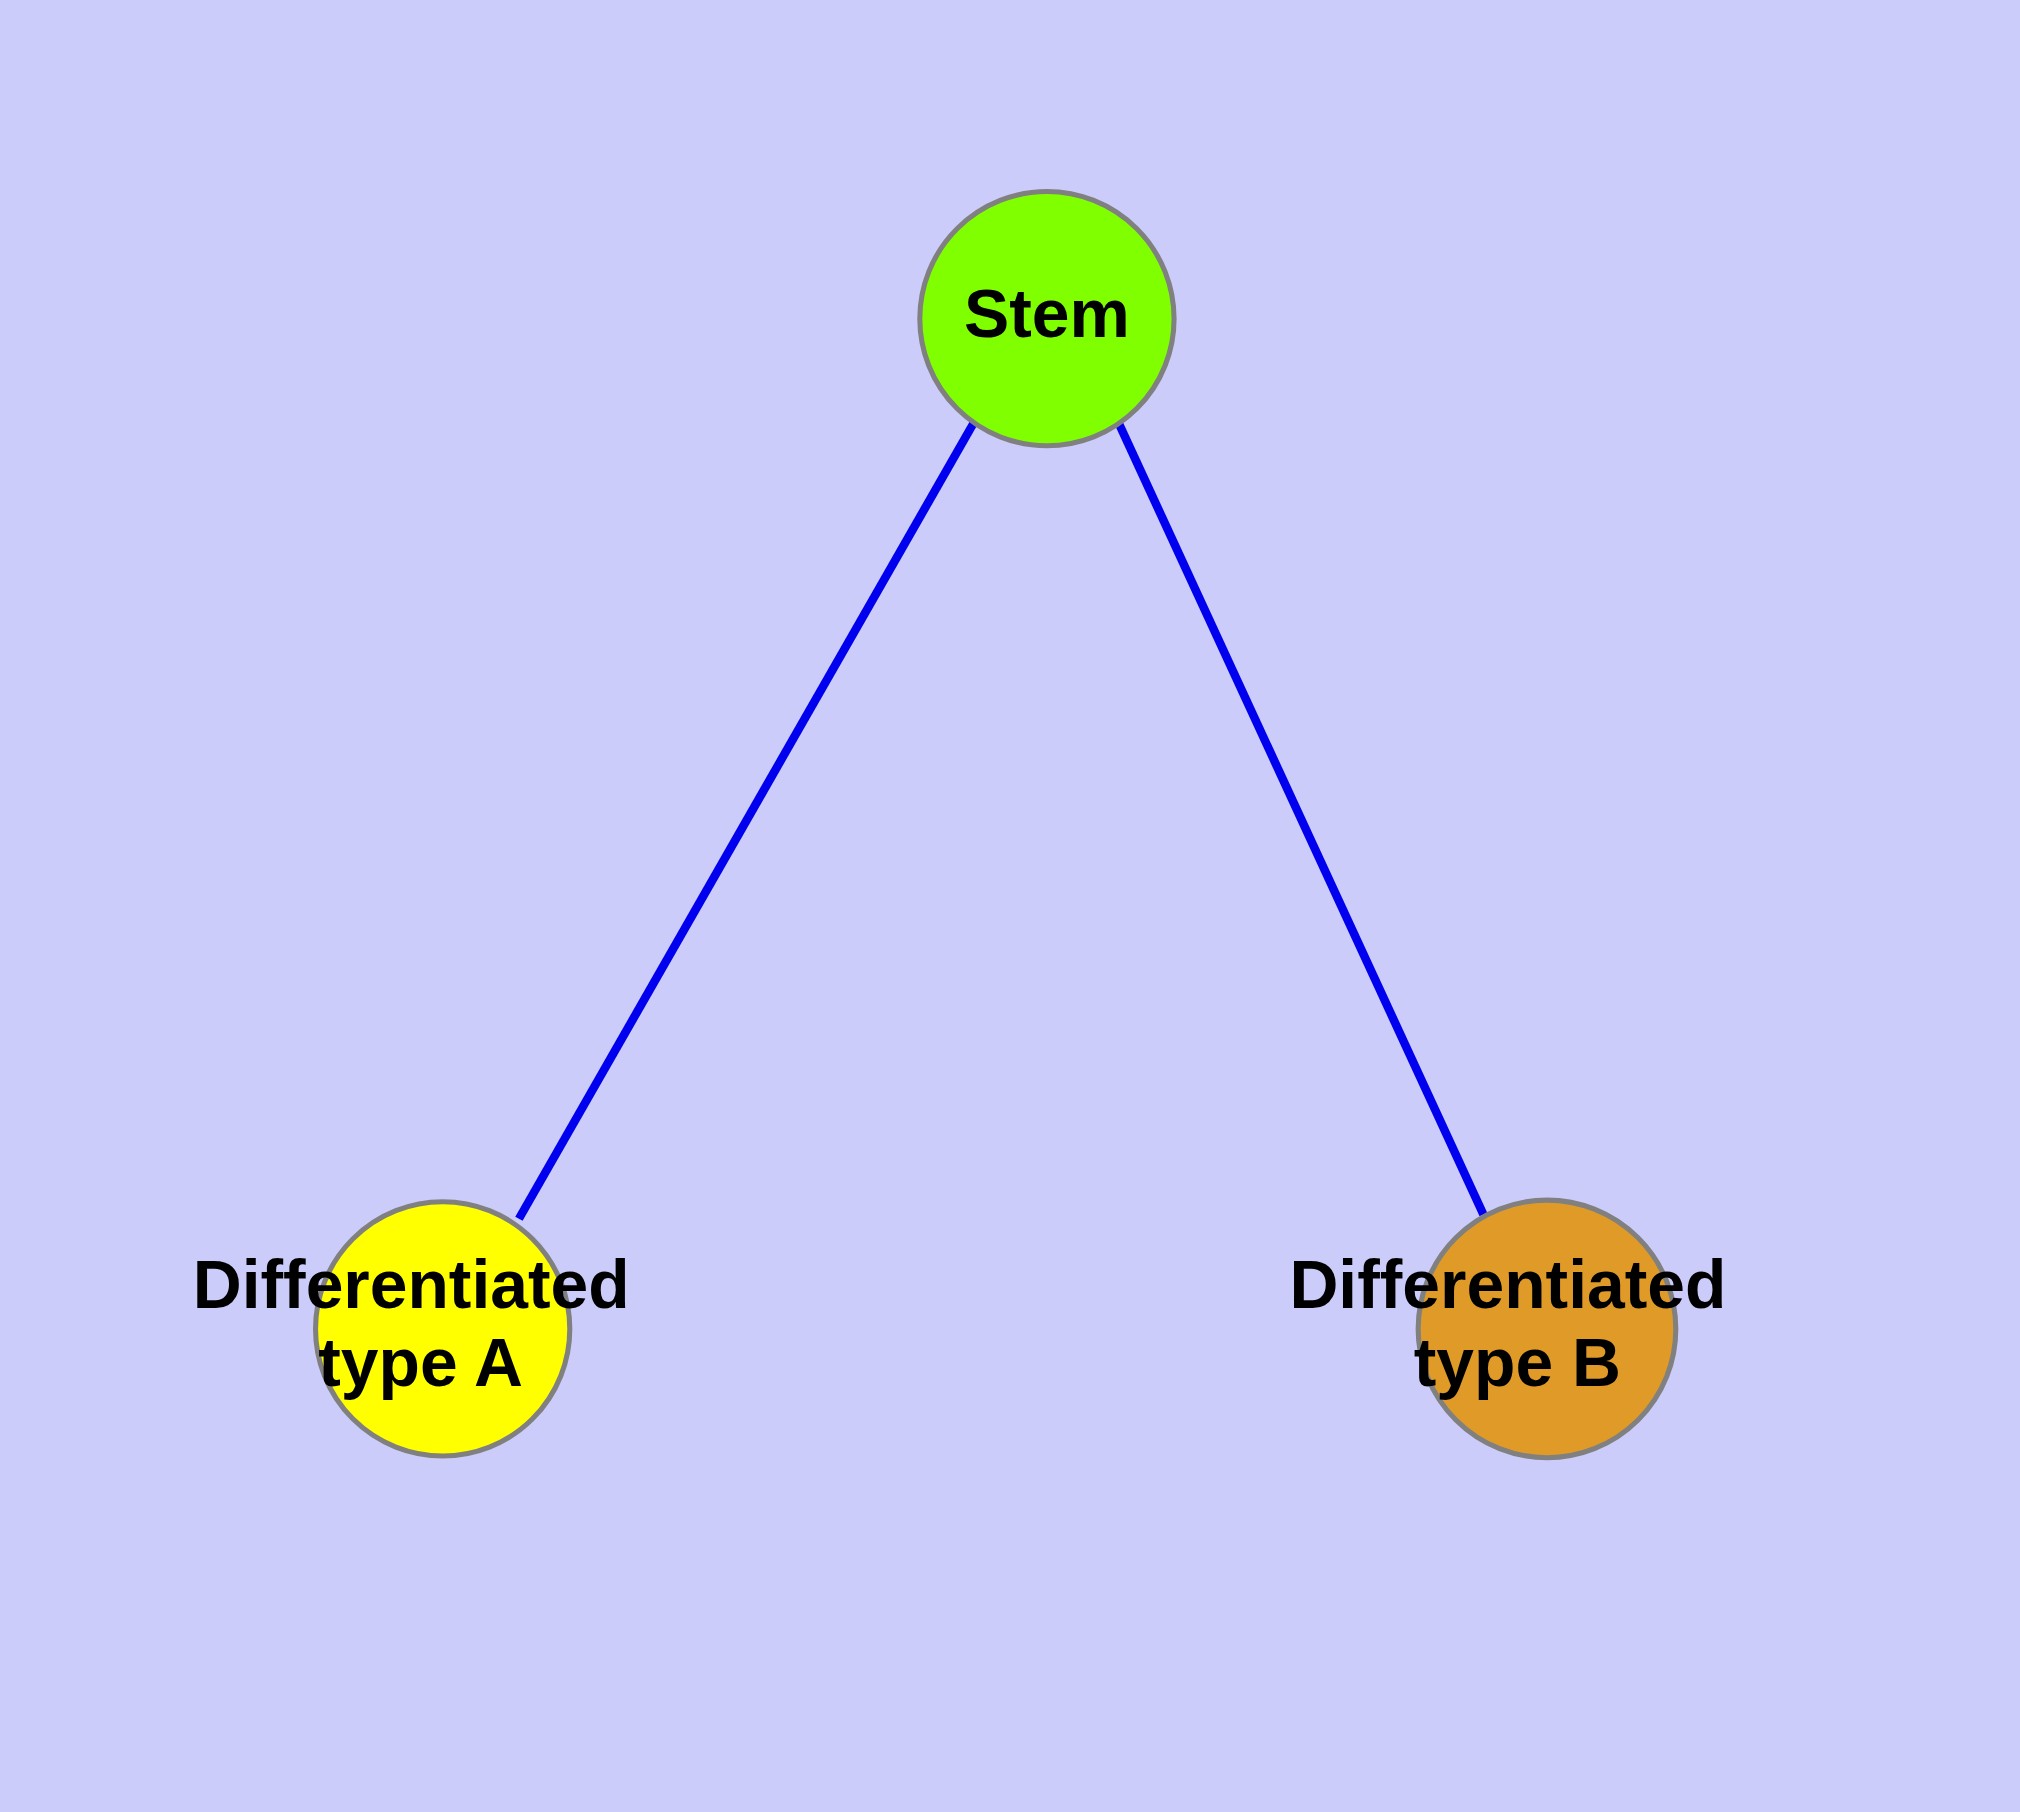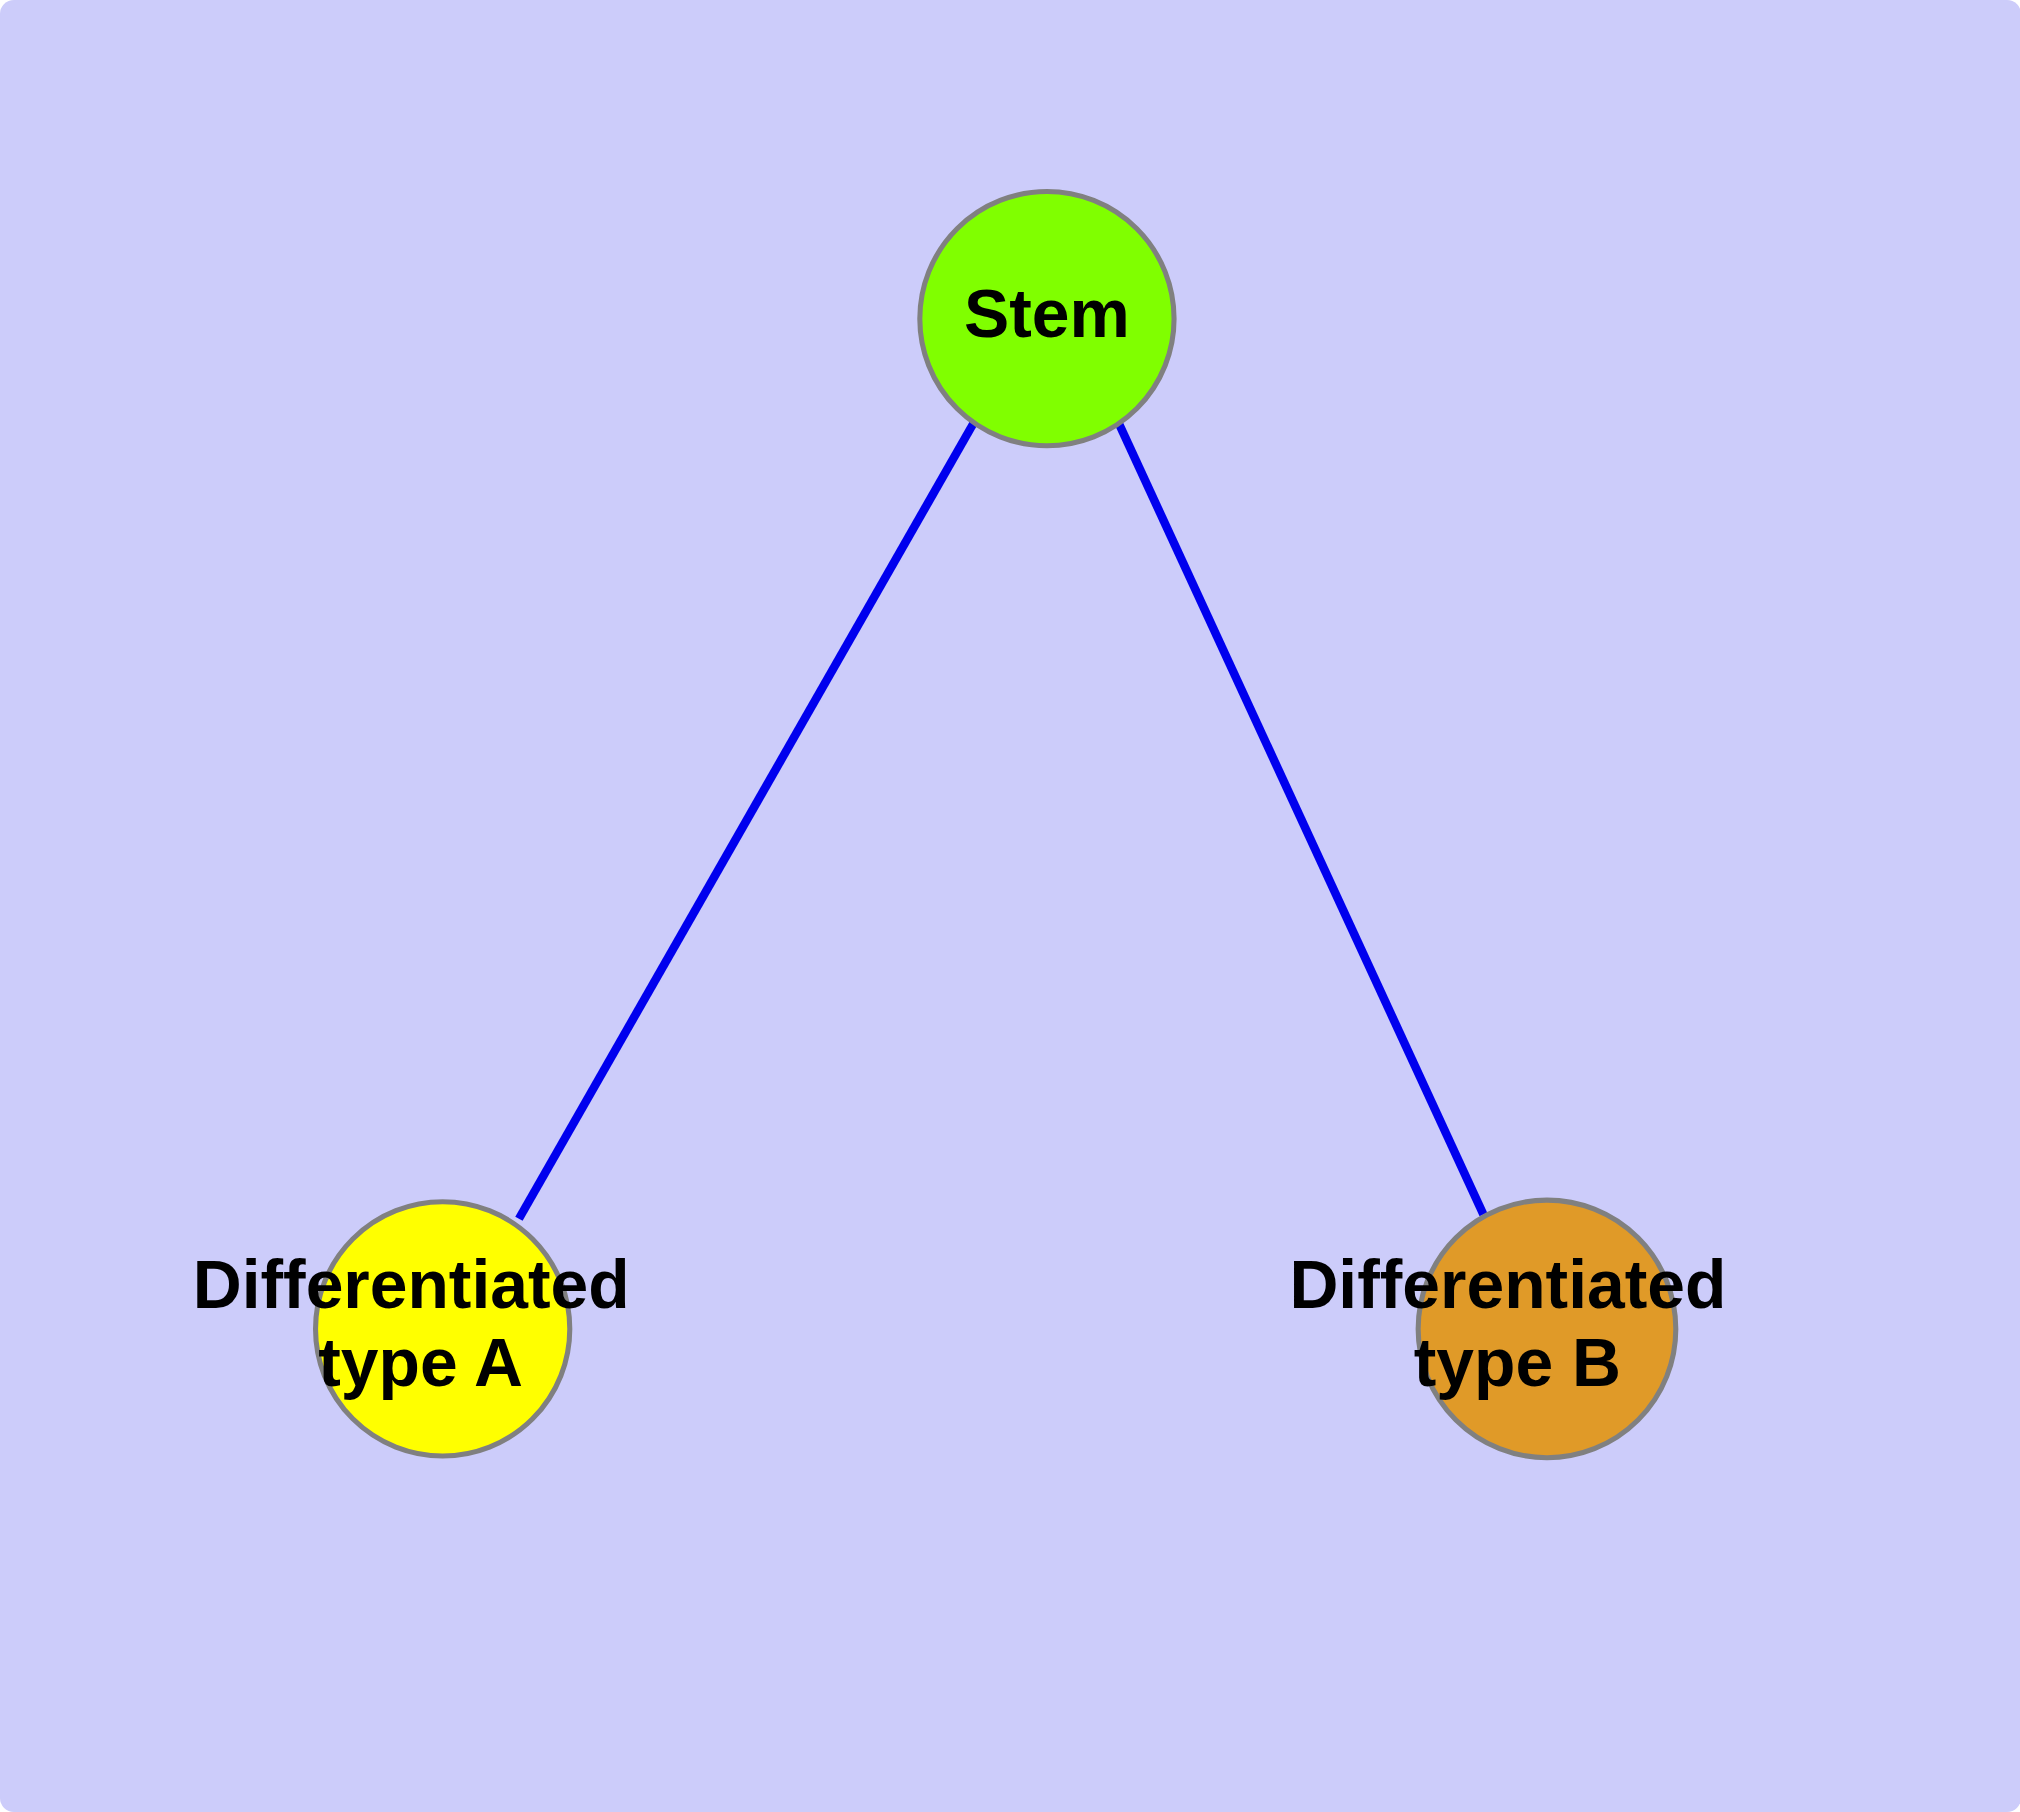--- a/index.html
+++ b/index.html
@@ -9,21 +9,20 @@
   body {
     background: #ffffff;
     font-family: "Liberation Sans", sans-serif;
   }
   #canvas {
     position: relative;
     width: 2021px;
     height: 1812px;
     overflow: hidden;
     background: #ccccfa;
-    border-radius: 14px;
   }
   #graph-svg {
     position: absolute;
     left: 0;
     top: 0;
     width: 2021px;
     height: 1812px;
   }
   .node-label {
     font-family: "Liberation Sans", sans-serif;

